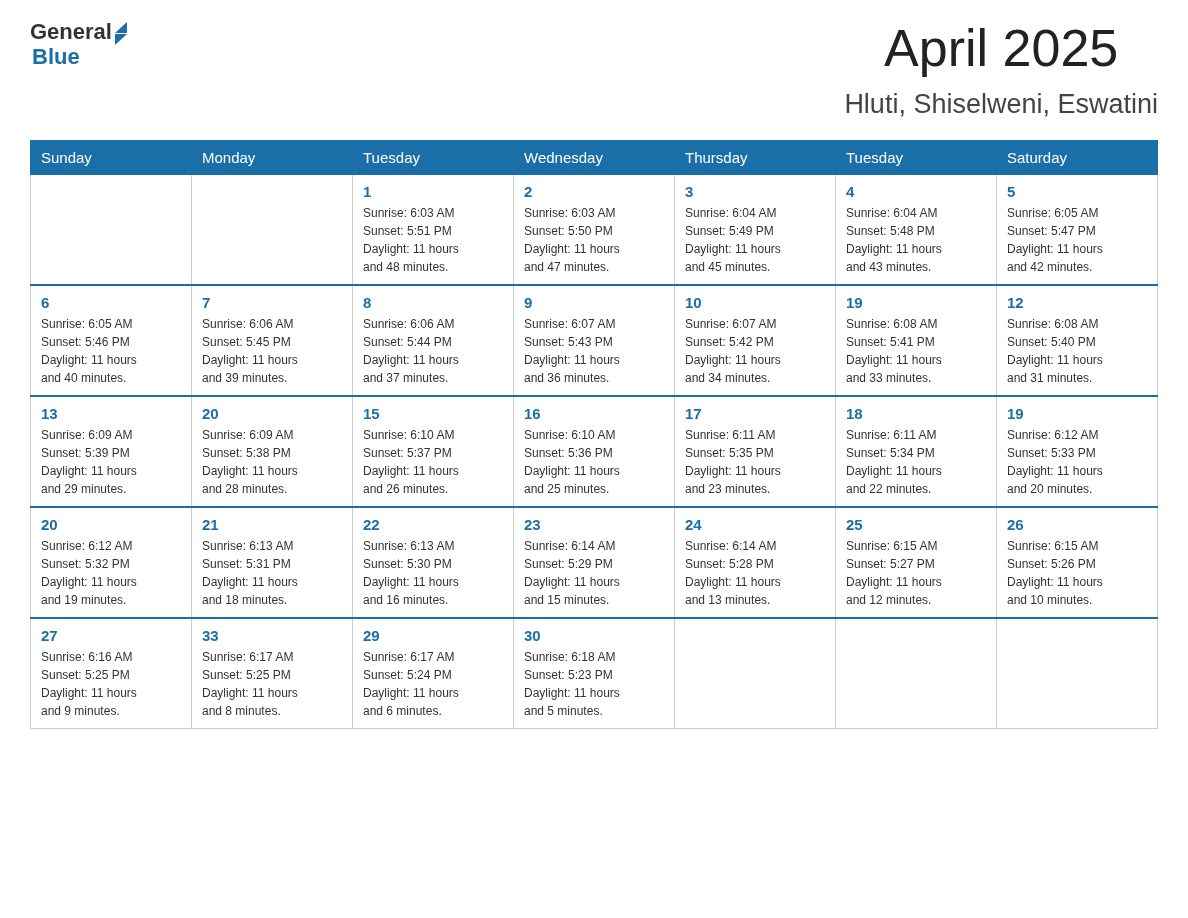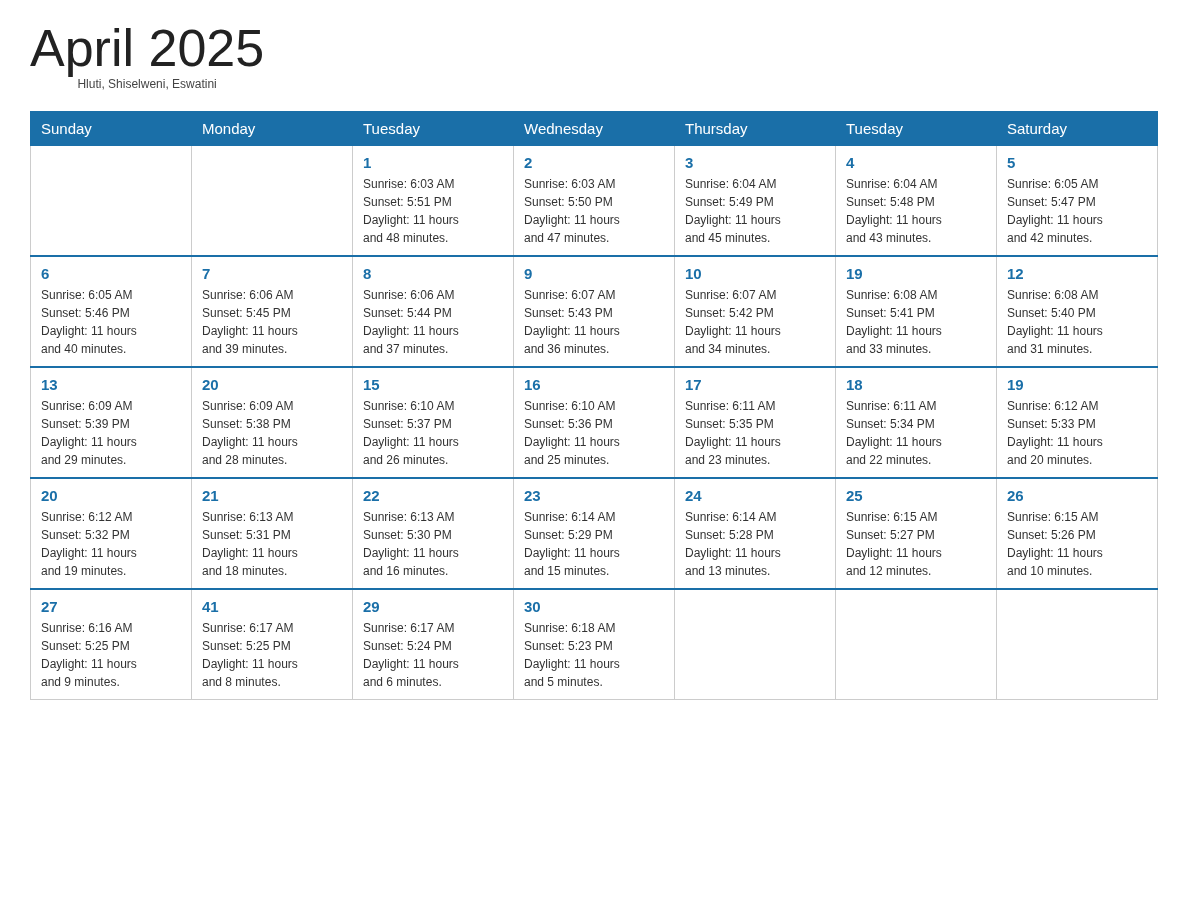--- a/index.html
+++ b/index.html
@@ -34,23 +34,23 @@
     .title-block {
       text-align: center;
     }
     .month-title {
       font-size: 52px;
       font-weight: normal;
       color: #222;
       line-height: 1.1;
     }
     .location-title {
-      font-size: 12px;
+      font-size: 27px;
       color: #444;
-      margin-top: 0;
+      margin-top: 12px;
     }
     .calendar-table {
       width: 100%;
       border-collapse: collapse;
       table-layout: fixed;
     }
     .calendar-table thead tr th {
       background-color: #1a6fa8;
       color: #fff;
       font-size: 15px;
@@ -83,20 +83,32 @@
       line-height: 1.5;
     }
     .row-divider td {
       border-top: 2px solid #1a6fa8 !important;
     }
   </style>
 </head>
 <body>
 
 <div class="header">
+  <div class="logo">
+    <div style="display:flex; flex-direction:column; line-height:1.1;">
+      <div style="display:flex; align-items:center;">
+        <span class="logo-text-general">General</span>
+        <div style="display:flex; flex-direction:column; margin-left:3px; margin-top:2px;">
+          <div style="width:0; height:0; border-left:12px solid transparent; border-bottom:11px solid #1a6fa8; margin-bottom:1px;"></div>
+          <div style="width:0; height:0; border-right:12px solid transparent; border-top:11px solid #1a6fa8;"></div>
+        </div>
+      </div>
+      <span class="logo-text-blue" style="margin-left: 2px;">Blue</span>
+    </div>
+  </div>
   <div class="title-block">
     <div class="month-title">April 2025</div>
     <div class="location-title">Hluti, Shiselweni, Eswatini</div>
   </div>
 </div>
 
 <table class="calendar-table">
   <thead>
     <tr>
       <th>Sunday</th>
@@ -303,21 +315,21 @@
       </tr>
       <tr class="row-divider">
         <td>
           <span class="day-number">27</span>
           <div class="day-info" style="white-space: pre-line;">Sunrise: 6:16 AM
 Sunset: 5:25 PM
 Daylight: 11 hours
 and 9 minutes.</div>
         </td>
         <td>
-          <span class="day-number">41</span>
+          <span class="day-number">33</span>
           <div class="day-info" style="white-space: pre-line;">Sunrise: 6:17 AM
 Sunset: 5:25 PM
 Daylight: 11 hours
 and 8 minutes.</div>
         </td>
         <td>
           <span class="day-number">29</span>
           <div class="day-info" style="white-space: pre-line;">Sunrise: 6:17 AM
 Sunset: 5:24 PM
 Daylight: 11 hours

